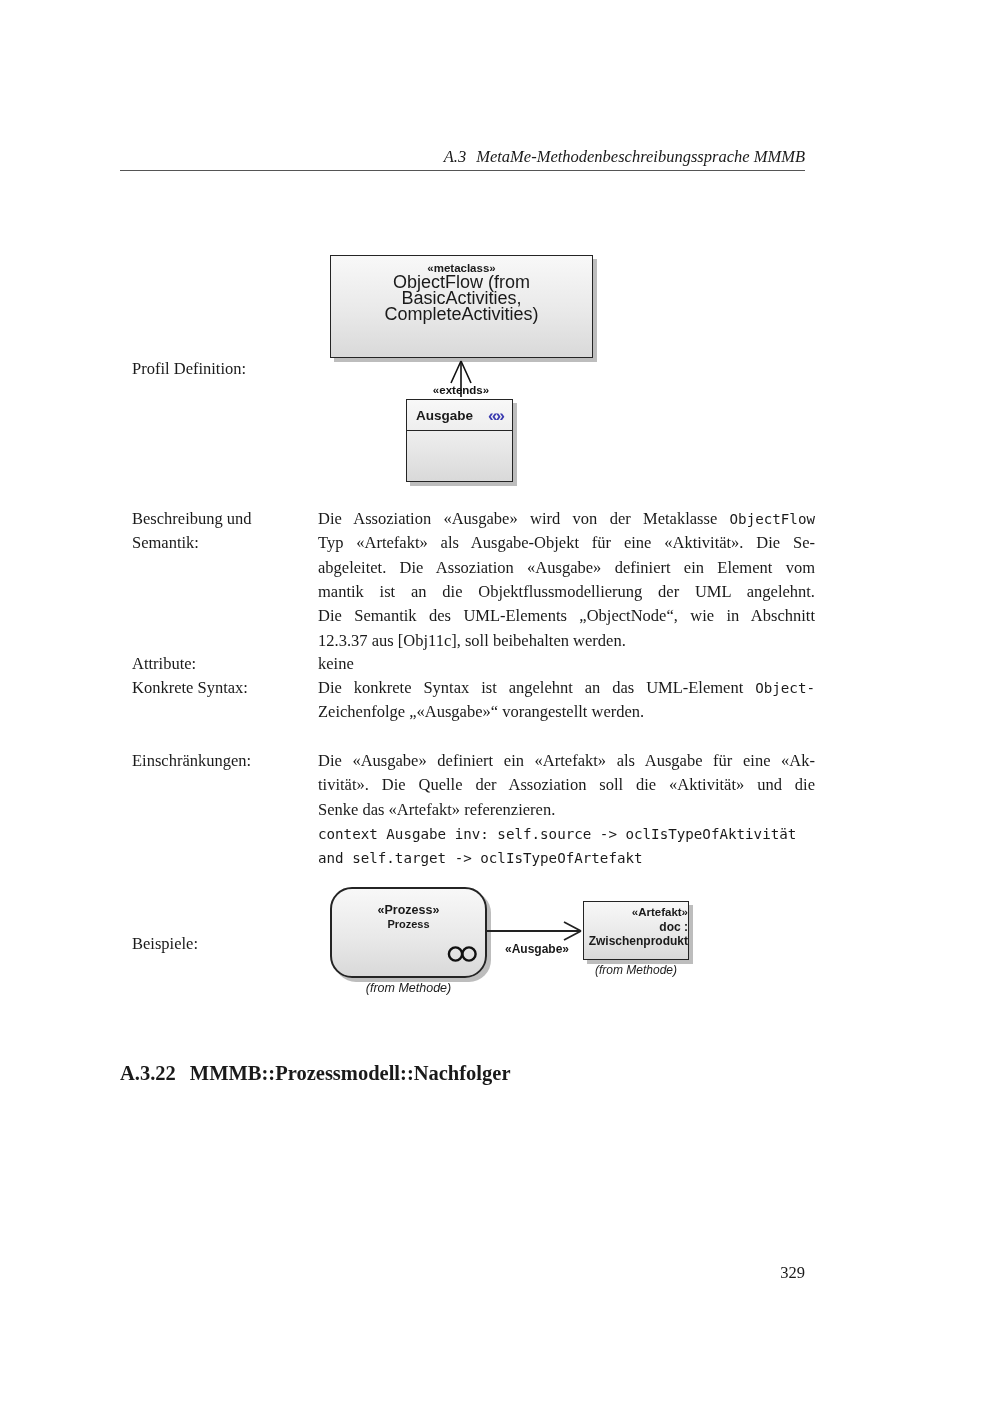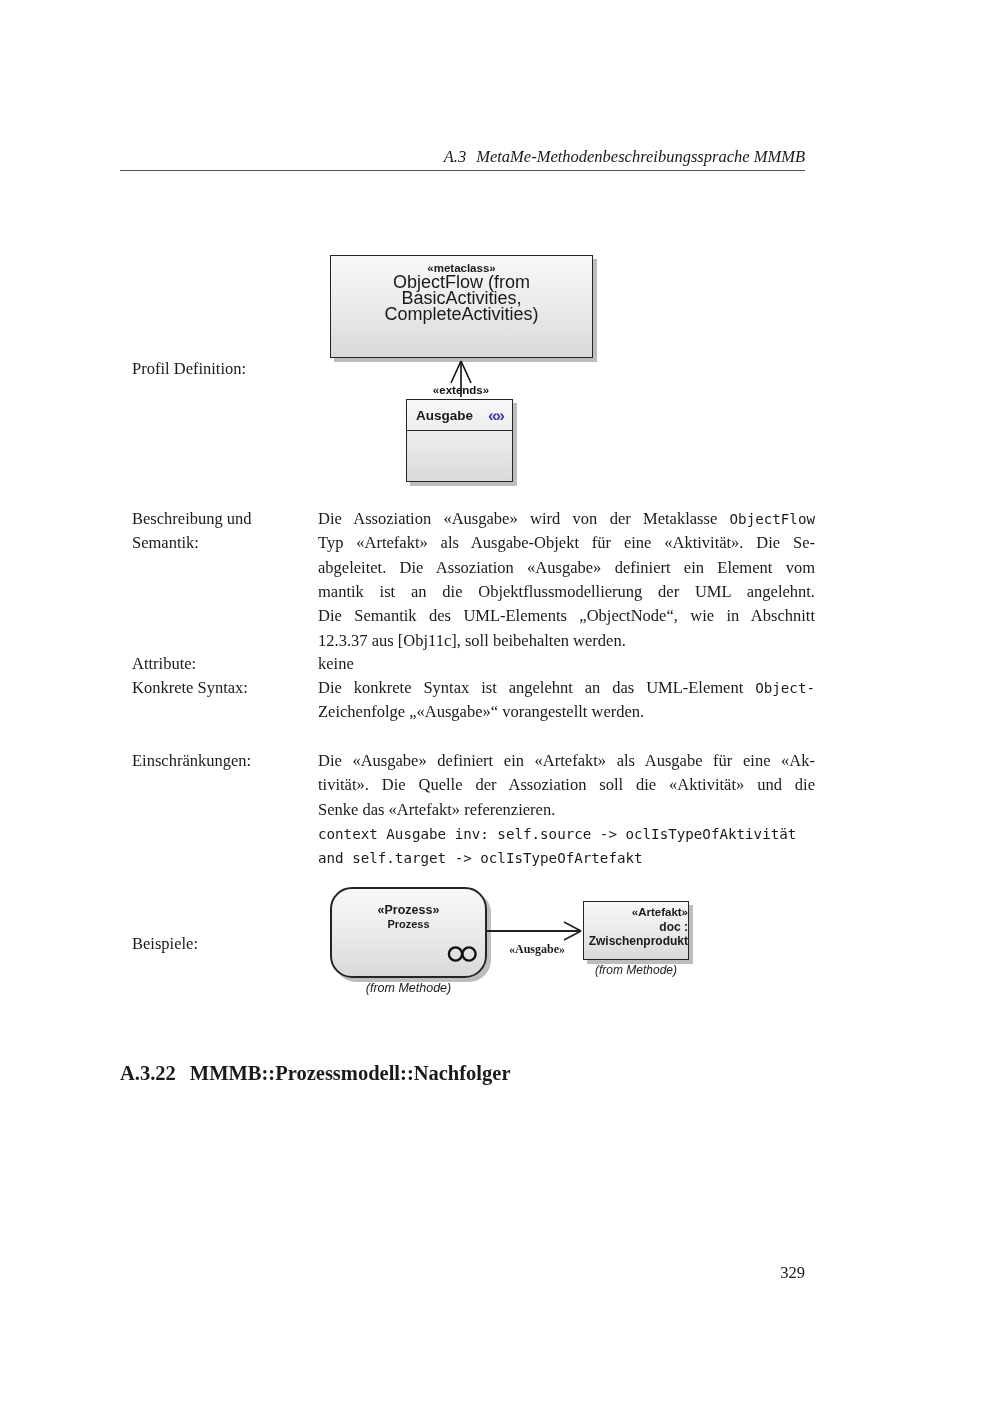--- a/index.html
+++ b/index.html
@@ -54,21 +54,21 @@
        border-width:2px;text-align:center;padding-top:14px;}
   .pz-st{font-size:12.5px;font-weight:bold;line-height:14px;}
   .pz-name{font-size:11px;font-weight:bold;line-height:14px;}
   .rings-icon{position:absolute;right:7px;bottom:13px;}
   .from-label{position:absolute;font-family:"Liberation Sans",sans-serif;font-style:italic;
        font-size:12.5px;text-align:center;color:#1c1c1c;}
   .from-prozess{left:330px;width:157px;top:981px;}
   .from-artefakt{left:583px;width:106px;top:963px;font-size:12px;}
   .assoc-arrow{position:absolute;left:487px;top:920px;}
   .assoc-label{position:absolute;left:497px;top:942px;width:80px;text-align:center;
-       font-family:Liberation Serif, serif;font-size:12px;font-weight:bold;}
+       font-family:Liberation Sans, sans-serif;font-size:12px;font-weight:bold;}
   .artefakt-box{left:583px;top:901px;width:106px;height:59px;border-width:1.8px;
        text-align:right;padding-top:4px;}
   .af-st{font-size:11.5px;line-height:13.5px;font-weight:bold;}
   .af-name{font-size:12px;font-weight:bold;line-height:14px;}
 
   
   .section-heading{position:absolute;left:120px;top:1062px;font-size:20.5px;font-weight:bold;}
   .section-heading .snum{margin-right:14px;}
   .page-number{position:absolute;top:1263px;left:120px;width:685px;text-align:right;
        font-size:16.5px;}

